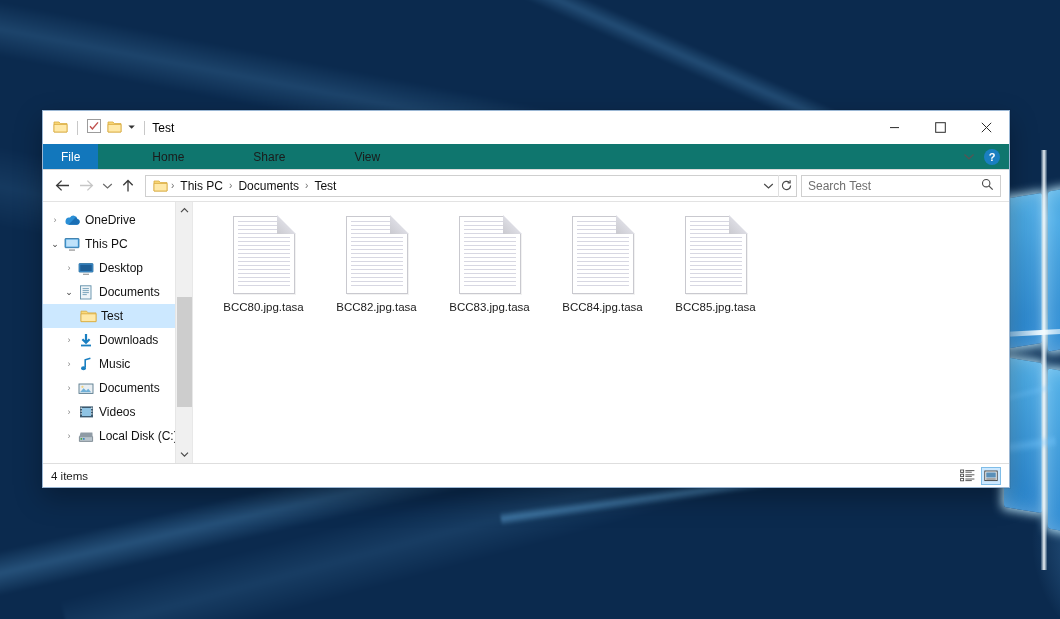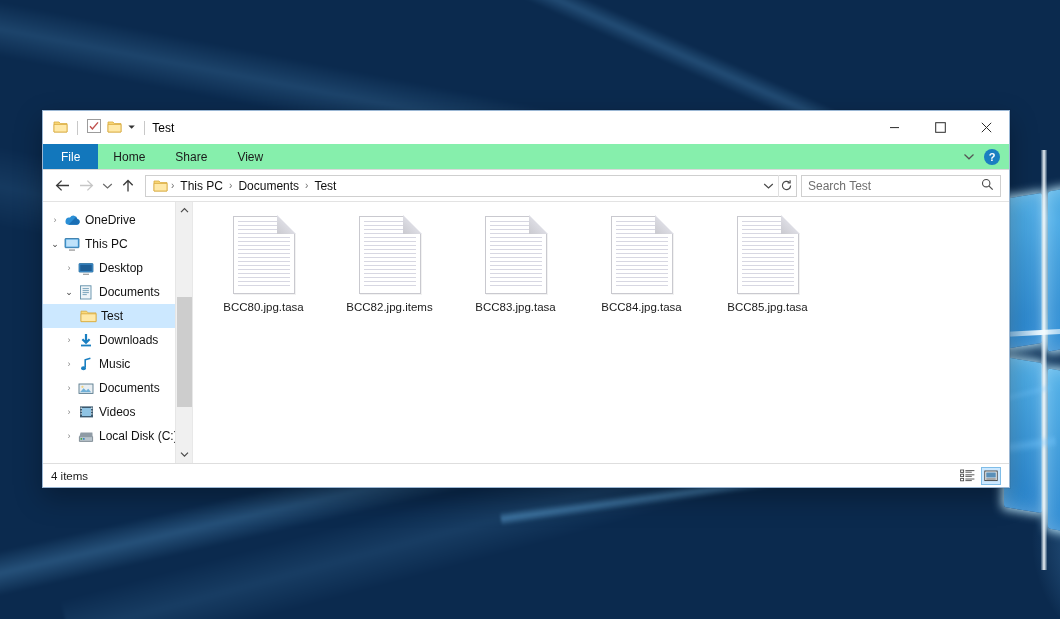--- a/index.html
+++ b/index.html
@@ -62,21 +62,21 @@
   .title-text { font-size:12px; color:#000; margin-left:4px; }
   .wctrls { margin-left:auto; display:flex; height:33px; }
   .wbtn {
     width:46px; height:33px; display:flex; align-items:center; justify-content:center;
     color:#2b2b2b;
   }
 
   
   .ribbon {
     height:26px; display:flex; align-items:stretch; flex:0 0 auto;
-    border-bottom:1px solid #d9d9d9; background:#86efac;
+    border-bottom:1px solid #d9d9d9; background:#0f766e;gap:39px;
   }
   .rtab {
     display:flex; align-items:center; padding:0 15px; font-size:12px; color:#1b1b1b;
   }
   .rtab.file { background:#1277bc; color:#fff; padding:0 18px; }
   .ribbon-right { margin-left:auto; display:flex; align-items:center; gap:9px; padding-right:9px; }
   .help-icon {
     width:16px; height:16px; border-radius:50%; background:#1a7fc1; color:#fff;
     font-size:11px; display:flex; align-items:center; justify-content:center;
     font-weight:bold;
@@ -142,21 +142,21 @@
     color:#606060; font-size:8px; flex:0 0 17px;
   }
   .nsb-track { flex:1; width:17px; position:relative; }
   .nsb-thumb {
     position:absolute; left:1px; width:15px; top:78px; height:110px; background:#cdcdcd;
   }
 
   
   .content { flex:1; background:#fff; position:relative; overflow:hidden; }
   .grid {
-    display:flex; flex-wrap:wrap; padding:10px 0 0 14px; gap:13px;
+    display:flex; flex-wrap:wrap; padding:10px 0 0 14px; gap:0;
   }
   .fitem {
     width:113px; height:118px; display:flex; flex-direction:column;
     align-items:center; padding-top:4px;
   }
   .fname {
     font-size:11.5px; color:#1b1b1b; margin-top:7px; text-align:center;
     white-space:nowrap;
   }
   
@@ -497,21 +497,21 @@
           </div>
 
 
           <div class="fitem">
             <div class="ficon">
               <div class="fpage"></div>
                 <div class="flines"></div>
               <div class="ffold-mask"></div>
                 <div class="ffold"></div>
             </div>
-            <div class="fname">BCC82.jpg.items</div>
+            <div class="fname">BCC82.jpg.tasa</div>
           </div>
 
           <div class="fitem">
             <div class="ficon">
               <div class="fpage"></div>
                 <div class="flines"></div>
               <div class="ffold-mask"></div>
                 <div class="ffold"></div>
             </div>
             <div class="fname">BCC83.jpg.tasa</div>

